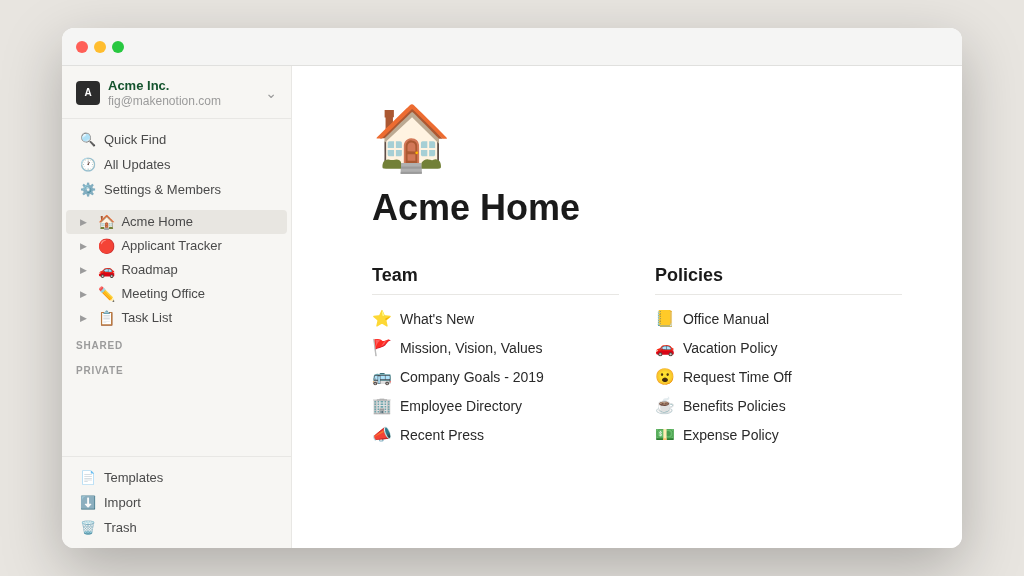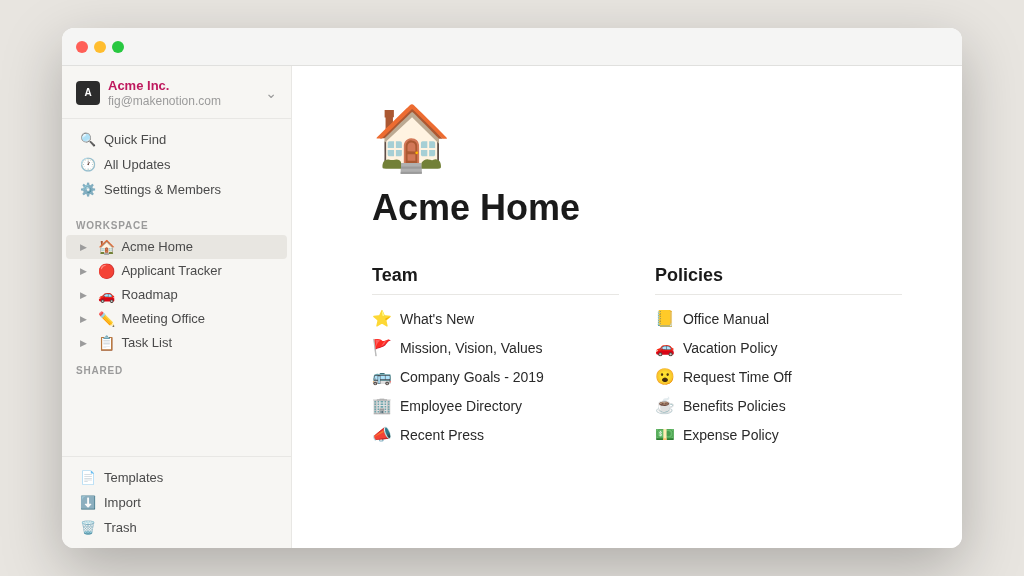--- a/index.html
+++ b/index.html
@@ -95,21 +95,21 @@
     }
 
     .workspace-info {
       display: flex;
       flex-direction: column;
     }
 
     .workspace-name {
       font-size: 13px;
       font-weight: 600;
-      color: #be185d;
+      color: #14532d;
       line-height: 1.2;
     }
 
     .workspace-email {
       font-size: 12px;
       color: #9b9b9b;
     }
 
     .workspace-chevron {
       color: #9b9b9b;
@@ -293,21 +293,20 @@
         <div class="sidebar-nav-item">
           <span class="nav-icon">🕐</span>
           <span>All Updates</span>
         </div>
         <div class="sidebar-nav-item">
           <span class="nav-icon">⚙️</span>
           <span>Settings &amp; Members</span>
         </div>
       </div>
 
-      <div class="section-label">WORKSPACE</div>
 
       <div>
         <div class="workspace-item active">
           <span class="item-chevron">▶</span>
           <span class="item-emoji">🏠</span>
           <span>Acme Home</span>
         </div>
         <div class="workspace-item">
           <span class="item-chevron">▶</span>
           <span class="item-emoji">🔴</span>
@@ -324,20 +323,21 @@
           <span>Meeting Office</span>
         </div>
         <div class="workspace-item">
           <span class="item-chevron">▶</span>
           <span class="item-emoji">📋</span>
           <span>Task List</span>
         </div>
       </div>
 
       <div class="section-label">SHARED</div>
+      <div class="section-label">PRIVATE</div>
 
       <div class="sidebar-bottom">
         <div class="bottom-item">
           <span class="nav-icon">📄</span>
           <span>Templates</span>
         </div>
         <div class="bottom-item">
           <span class="nav-icon">⬇️</span>
           <span>Import</span>
         </div>

